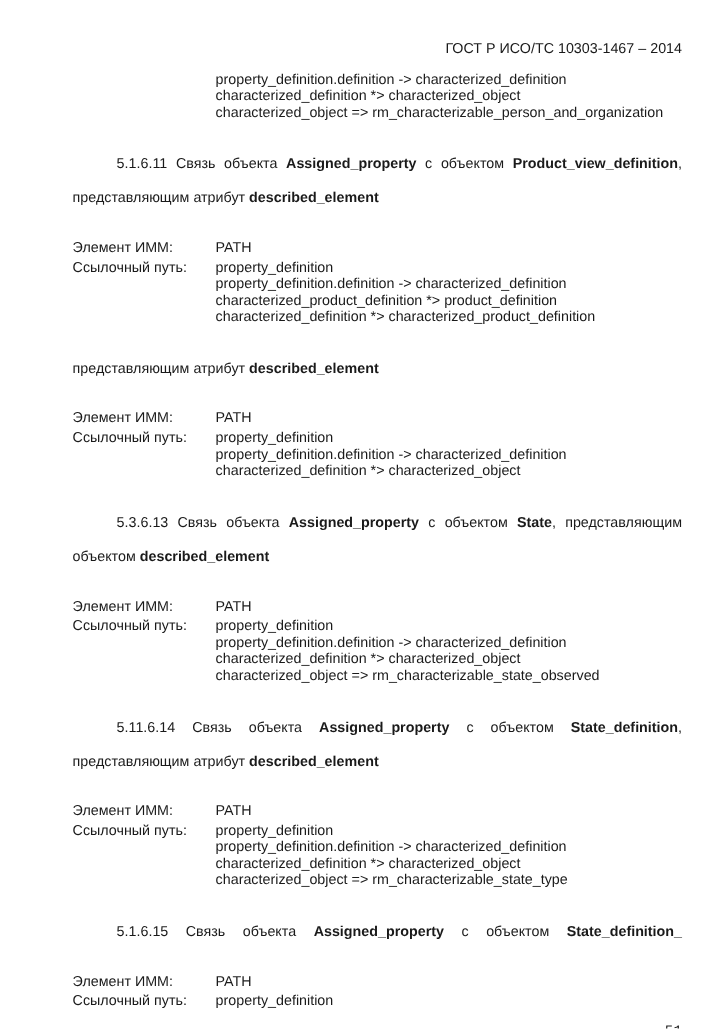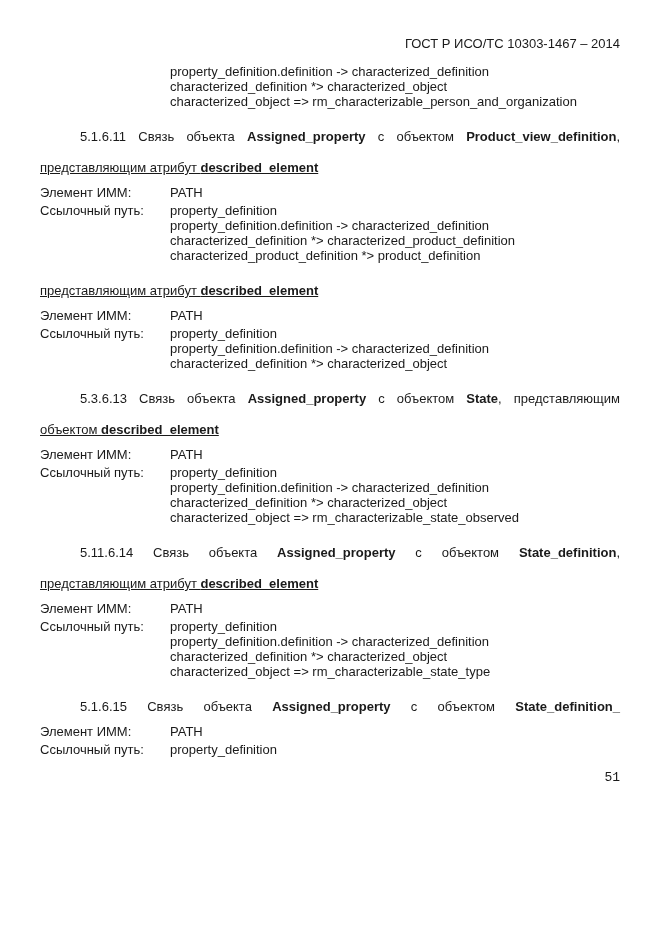--- a/index.html
+++ b/index.html
@@ -4,52 +4,52 @@
 <style>
   html, body { margin: 0; padding: 0; }
   body {
     width: 661px; height: 935px;
     background: #ffffff;
     overflow: hidden;
   }
   .page {
     box-sizing: border-box;
     width: 661px; height: 935px;
-    padding: 36px 41px 0 40px;
+    padding: 36px 41px 0 66px;
     background: #ffffff;
     font-family: "Liberation Sans", "DejaVu Sans", sans-serif;
     font-size: 13px;
     color: #1a1a1a;
   }
   .doc-header {
     text-align: right;
     line-height: 15px;
     white-space: nowrap;
   }
   .cont-block {
     margin: 13px 0 0 130px;
   }
   .pline {
     line-height: 15px;
     white-space: nowrap;
   }
   .section .heading {
-    margin-top: 12px;
+    margin-top: 24px;
     line-height: 31px;
   }
   .hl1 {
     text-indent: 40px;
     text-align: justify;
     text-align-last: justify;
     -moz-text-align-last: justify;
   }
-  .hl2 { text-align: left; text-decoration: underline; }
+  .hl2 { text-align: left; }
   .b { font-weight: bold; }
   .kv {
-    margin-top: 0;
+    margin-top: 20px;
     display: grid;
     grid-template-columns: 130px auto;
   }
   .kv .r1 { line-height: 20px; }
   .kv-label { white-space: nowrap; line-height: 15px; }
   .kv-label.r1 { line-height: 20px; }
   .page-number {
     margin-top: 13px;
     text-align: right;
     line-height: 15px;
@@ -75,22 +75,22 @@
           <div class="hl1"><span>5.1.6.11 Связь объекта </span><span class="b">Assigned_property</span><span> с объектом </span><span class="b">Product_view_definition</span><span>,</span></div>
           <div class="hl2"><span>представляющим атрибут </span><span class="b">described_element</span></div>
         </div>
         <div class="kv">
           <div class="kv-label r1">Элемент ИММ:</div>
           <div class="r1">PATH</div>
           <div class="kv-label">Ссылочный путь:</div>
           <div>
             <div class="pline">property_definition</div>
             <div class="pline">property_definition.definition -&gt; characterized_definition</div>
+            <div class="pline">characterized_product_definition *&gt; product_definition</div>
             <div class="pline">characterized_definition *&gt; characterized_product_definition</div>
-            <div class="pline">characterized_product_definition *&gt; product_definition</div>
           </div>
         </div>
       </div>
       <div class="section">
         <div class="heading">
           <div class="hl2"><span>представляющим атрибут </span><span class="b">described_element</span></div>
         </div>
         <div class="kv">
           <div class="kv-label r1">Элемент ИММ:</div>
           <div class="r1">PATH</div>

